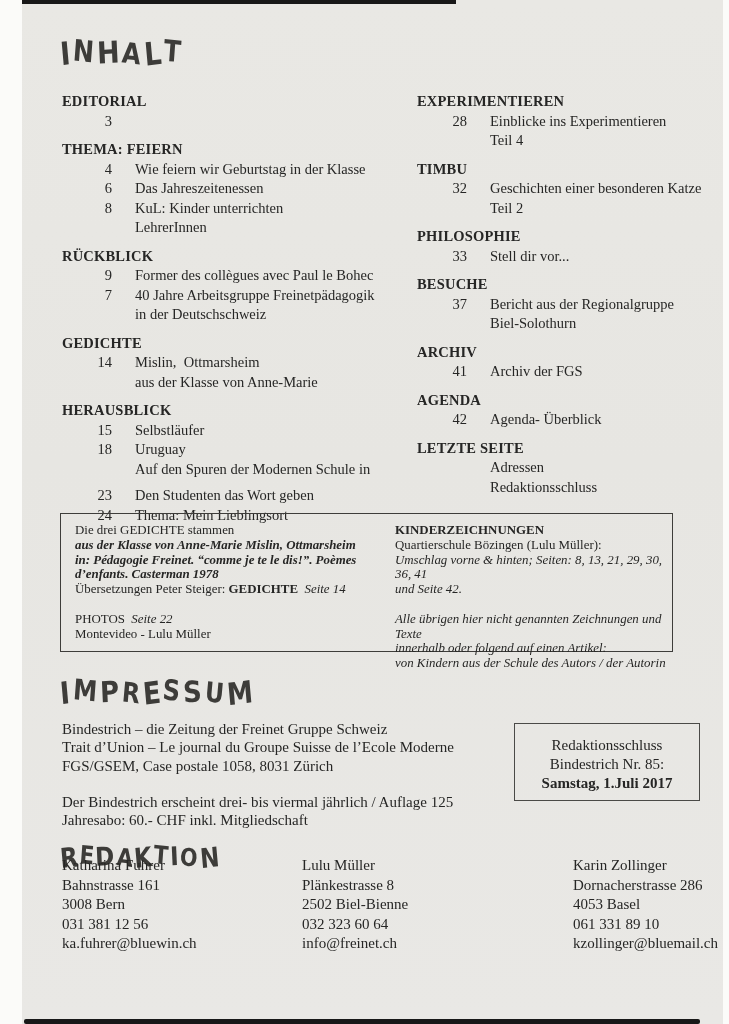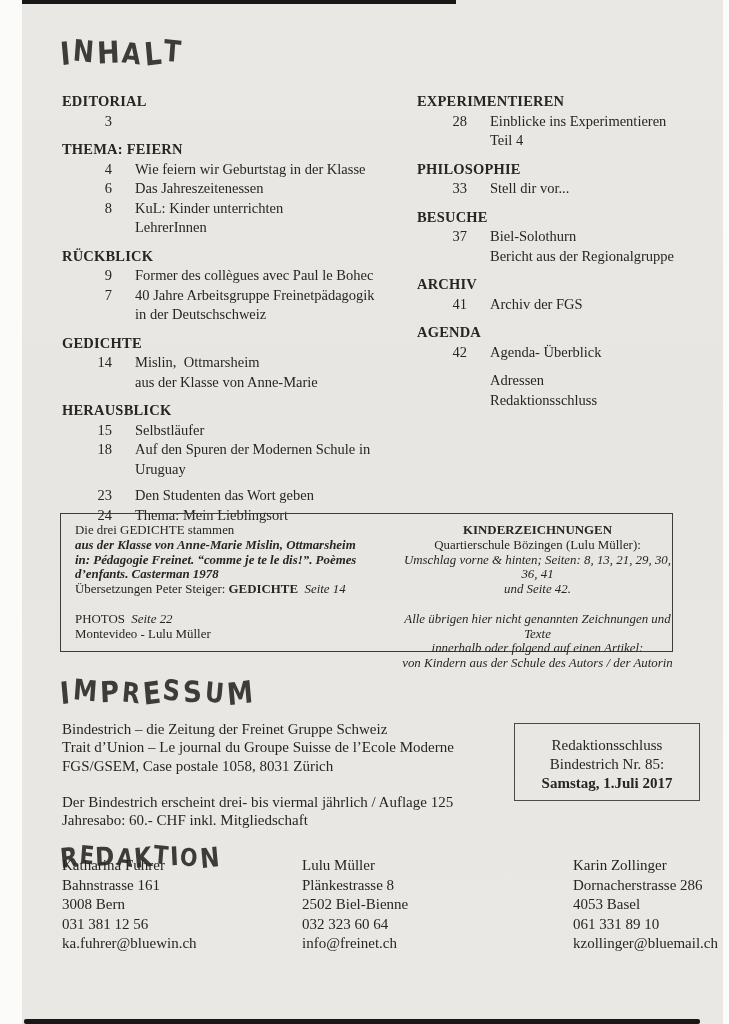--- a/index.html
+++ b/index.html
@@ -48,21 +48,21 @@
   .num{width:50px;text-align:right;flex:none;}
   .tlines{margin-left:23px;white-space:pre-wrap;}
 
   
   .credits-box{
     position:absolute;left:38px;top:513px;width:611px;height:137px;
     border:1px solid #3e3d3a;
   }
   .cred-col{position:absolute;top:9px;font-size:12.9px;line-height:14.8px;white-space:pre-wrap;}
   #credits-left{left:14px;width:315px;}
-  #credits-right{left:334px;width:285px;text-align:center;}
+  #credits-right{left:334px;width:285px;}
   .spacer{height:14.8px;}
   .b{font-weight:700;}
   .i{font-style:italic;}
   .bi{font-weight:700;font-style:italic;text-align:right;}
 
   
   #impressum{position:absolute;left:40px;top:720px;font-size:15px;line-height:18.3px;white-space:pre-wrap;}
   #impressum .spacer{height:18.3px;}
 
   .deadline-box{
@@ -128,69 +128,77 @@
         </div>
       </div>
       <div class="sec">
         <div class="sec-title">HERAUSBLICK</div>
         <div class="entry">
           <div class="num">15</div>
           <div class="tlines"><div class="tline">Selbstläufer</div></div>
         </div>
         <div class="entry">
           <div class="num">18</div>
-          <div class="tlines"><div class="tline">Auf den Spuren der Modernen Schule in</div><div class="tline">Uruguay</div></div>
+          <div class="tlines"><div class="tline">Uruguay</div><div class="tline">Auf den Spuren der Modernen Schule in</div></div>
         </div>
         <div class="entry gap">
           <div class="num">23</div>
           <div class="tlines"><div class="tline">Den Studenten das Wort geben</div></div>
         </div>
         <div class="entry">
           <div class="num">24</div>
           <div class="tlines"><div class="tline">Thema: Mein Lieblingsort</div></div>
         </div>
       </div>
     </div>
   <div class="toc-col" id="toc-right">
       <div class="sec">
         <div class="sec-title">EXPERIMENTIEREN</div>
         <div class="entry">
           <div class="num">28</div>
           <div class="tlines"><div class="tline">Einblicke ins Experimentieren</div><div class="tline">Teil 4</div></div>
         </div>
       </div>
       <div class="sec">
+        <div class="sec-title">TIMBU</div>
+        <div class="entry">
+          <div class="num">32</div>
+          <div class="tlines"><div class="tline">Geschichten einer besonderen Katze</div><div class="tline">Teil 2</div></div>
+        </div>
+      </div>
+      <div class="sec">
         <div class="sec-title">PHILOSOPHIE</div>
         <div class="entry">
           <div class="num">33</div>
           <div class="tlines"><div class="tline">Stell dir vor...</div></div>
         </div>
       </div>
       <div class="sec">
         <div class="sec-title">BESUCHE</div>
         <div class="entry">
           <div class="num">37</div>
-          <div class="tlines"><div class="tline">Biel-Solothurn</div><div class="tline">Bericht aus der Regionalgruppe</div></div>
+          <div class="tlines"><div class="tline">Bericht aus der Regionalgruppe</div><div class="tline">Biel-Solothurn</div></div>
         </div>
       </div>
       <div class="sec">
         <div class="sec-title">ARCHIV</div>
         <div class="entry">
           <div class="num">41</div>
           <div class="tlines"><div class="tline">Archiv der FGS</div></div>
         </div>
       </div>
       <div class="sec">
         <div class="sec-title">AGENDA</div>
         <div class="entry">
           <div class="num">42</div>
           <div class="tlines"><div class="tline">Agenda- Überblick</div></div>
         </div>
       </div>
       <div class="sec">
+        <div class="sec-title">LETZTE SEITE</div>
         <div class="entry">
           <div class="num"></div>
           <div class="tlines"><div class="tline">Adressen</div><div class="tline">Redaktionsschluss</div></div>
         </div>
       </div>
     </div>
 
   <div class="credits-box">
     <div class="cred-col" id="credits-left"><div class="line"><span>Die drei GEDICHTE stammen</span></div><div class="line"><span class="bi">aus der Klasse von Anne-Marie Mislin, Ottmarsheim</span></div><div class="line"><span class="bi">in: Pédagogie Freinet. “comme je te le dis!”. Poèmes</span></div><div class="line"><span class="bi">d’enfants. Casterman 1978</span></div><div class="line"><span>Übersetzungen Peter Steiger: </span><span class="b">GEDICHTE</span><span class="i">  Seite 14</span></div><div class="spacer"></div><div class="line"><span>PHOTOS </span><span class="i"> Seite 22</span></div><div class="line"><span>Montevideo - Lulu Müller</span></div></div>
     <div class="cred-col" id="credits-right"><div class="line"><span class="b">KINDERZEICHNUNGEN</span></div><div class="line"><span>Quartierschule Bözingen (Lulu Müller):</span></div><div class="line"><span class="i">Umschlag vorne &amp; hinten; Seiten: 8, 13, 21, 29, 30, 36, 41</span></div><div class="line"><span class="i">und Seite 42.</span></div><div class="spacer"></div><div class="line"><span class="i">Alle übrigen hier nicht genannten Zeichnungen und Texte</span></div><div class="line"><span class="i">innerhalb oder folgend auf einen Artikel:</span></div><div class="line"><span class="i">von Kindern aus der Schule des Autors / der Autorin</span></div></div>

